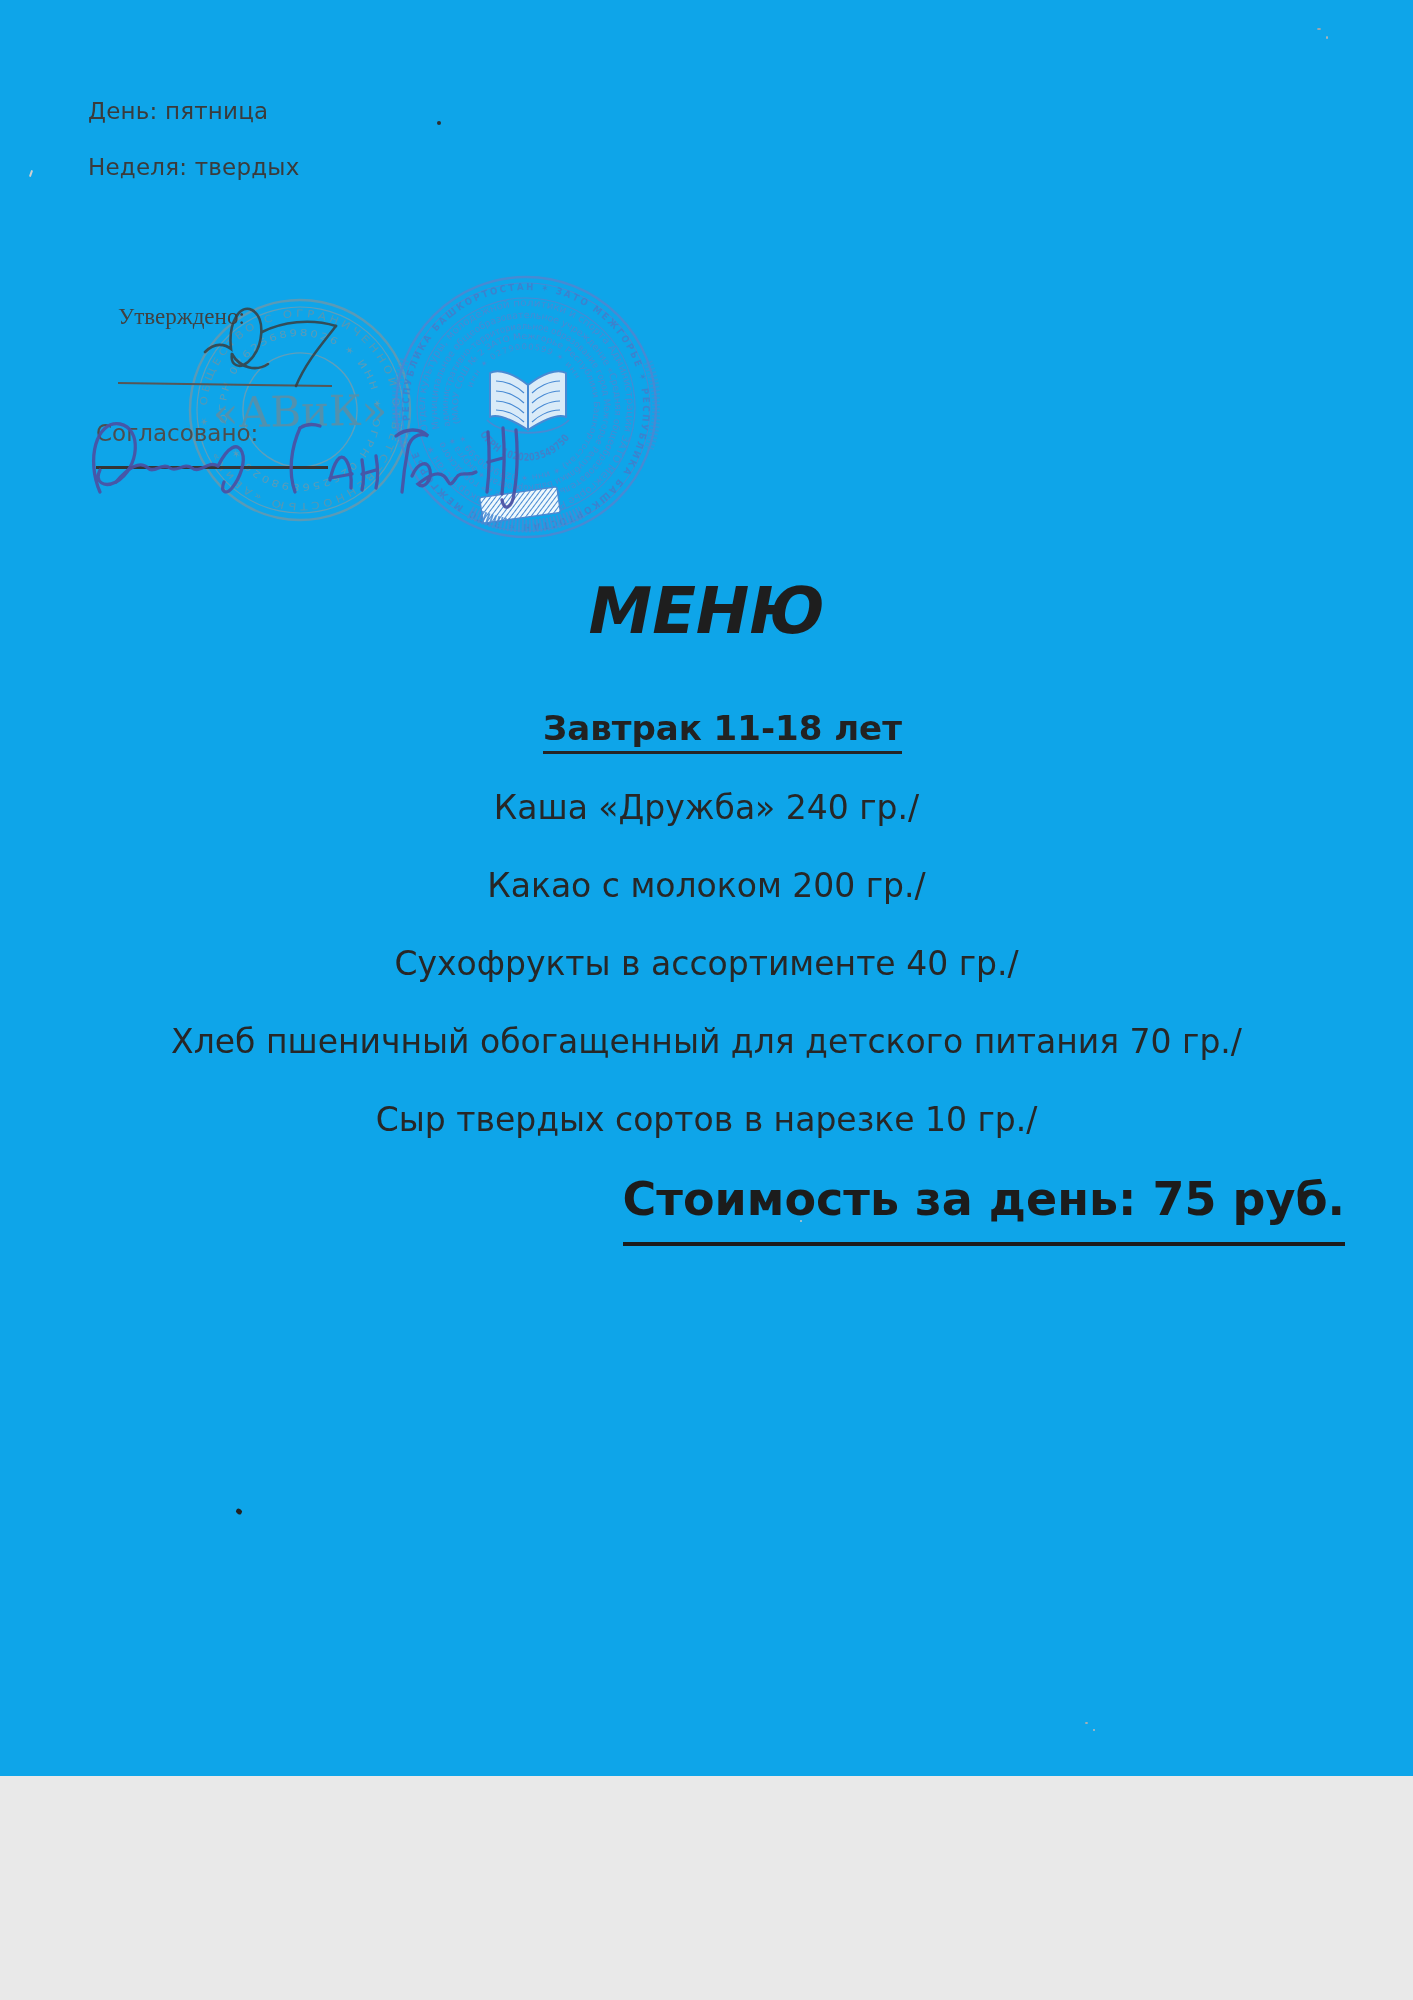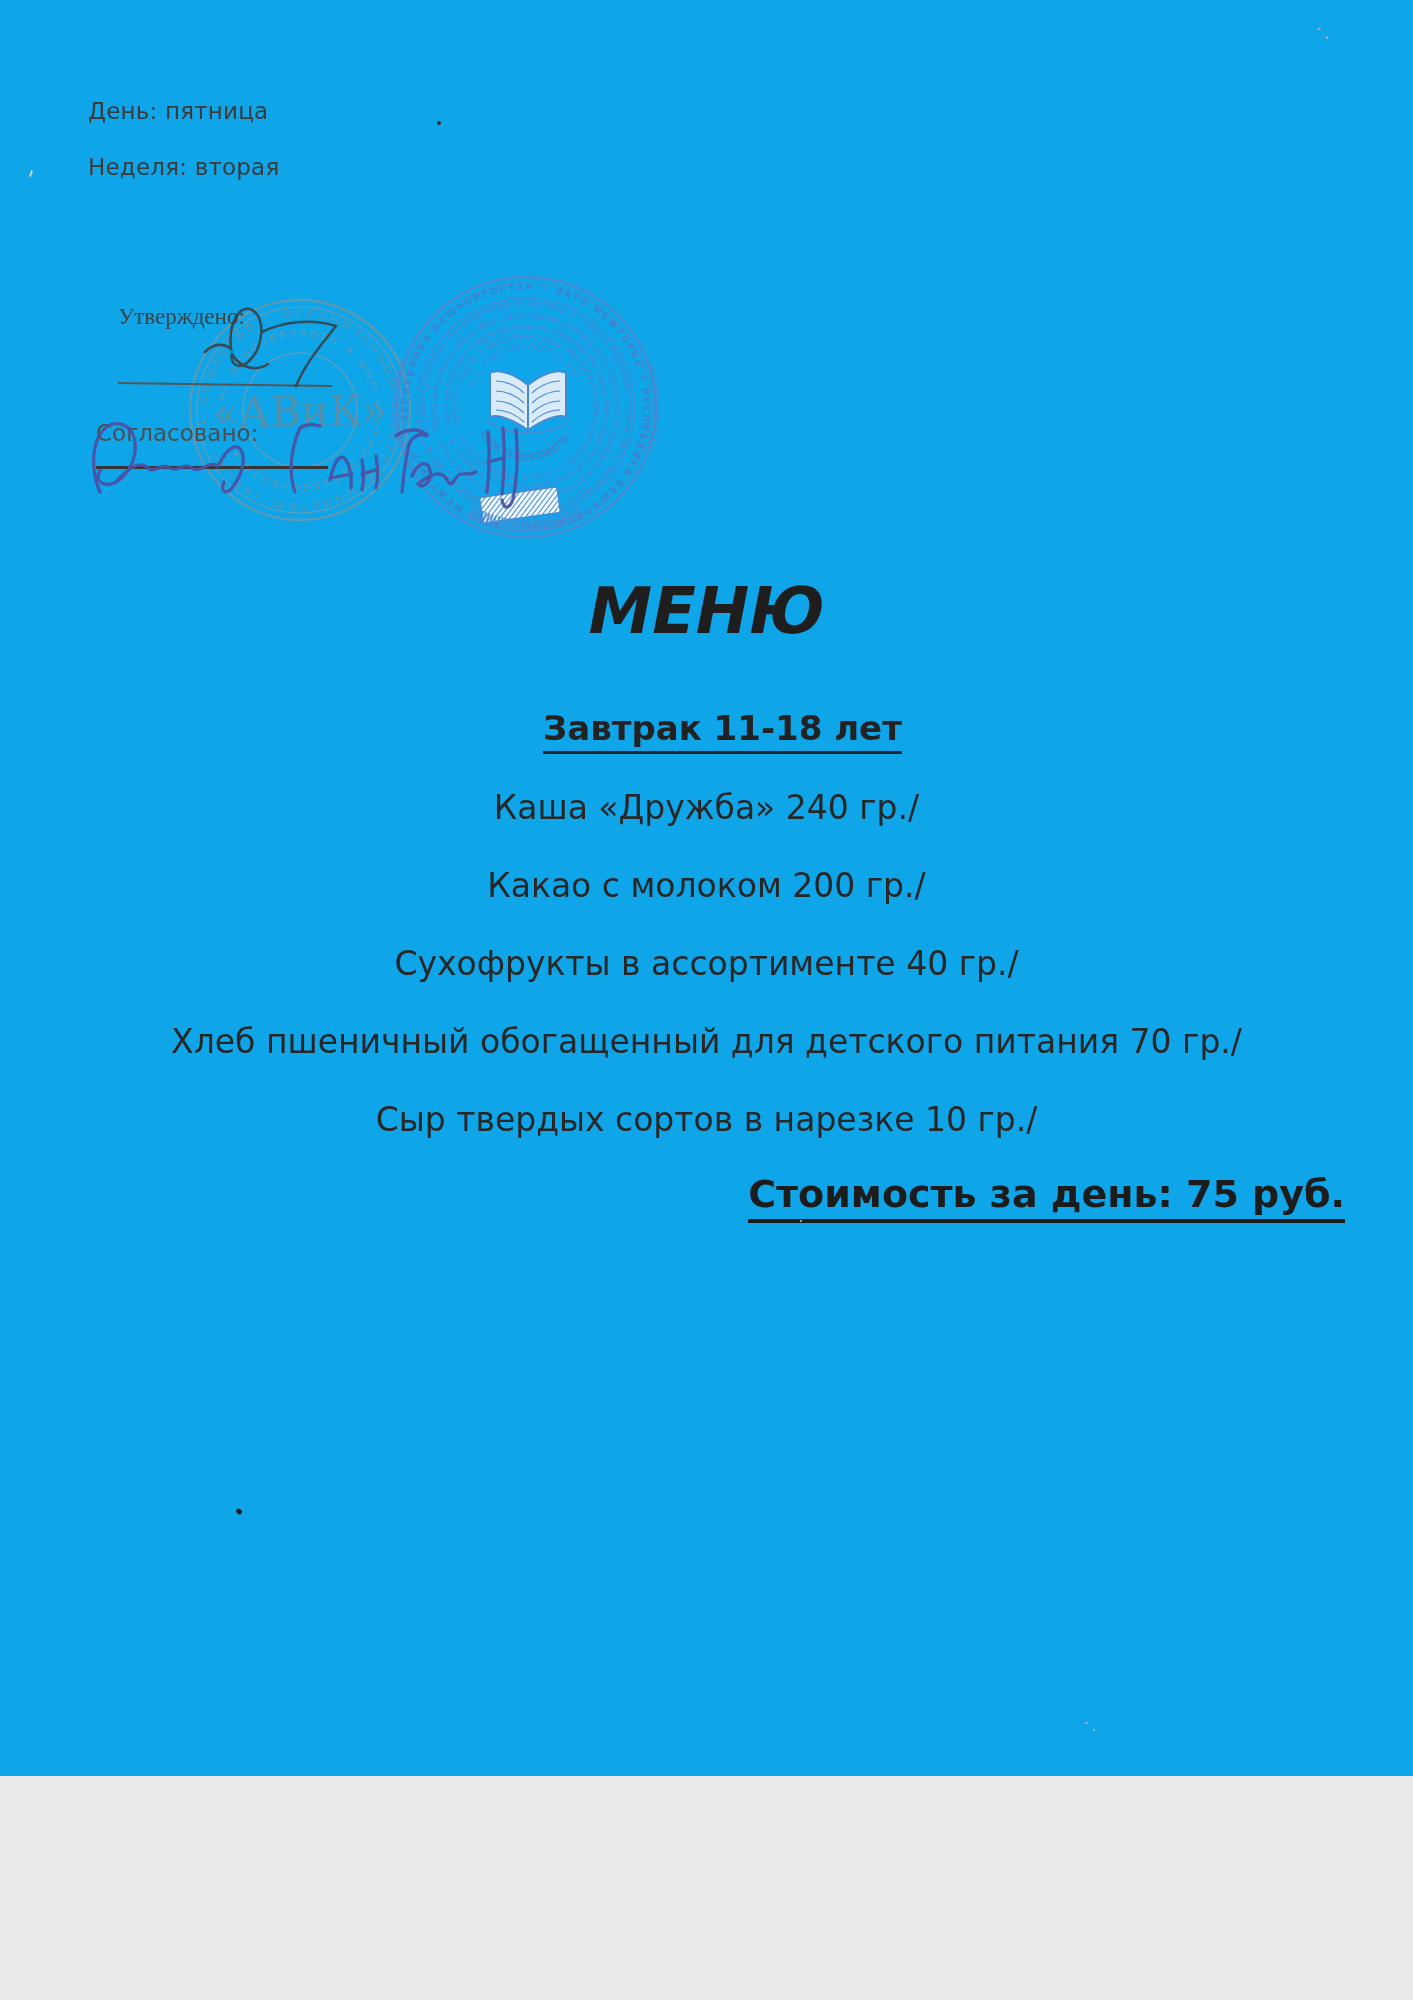--- a/index.html
+++ b/index.html
@@ -38,22 +38,22 @@
   }
   .menu-item {
     position:absolute; left:0; width:100%; text-align:center;
     font-size:33px; color:#272727;
   }
   .item-0 { top:788px; } .item-1 { top:866px; } .item-2 { top:944px; }
   .item-3 { top:1022px; } .item-4 { top:1100px; }
 
   .cost-row { position:absolute; right:68px; top:1172px; }
   .cost-line {
-    font-size:38px; font-weight:bold; color:#1c1c1c;
-    border-bottom:4px solid #1c1c1c; padding-bottom:3px;
+    font-size:46px; font-weight:bold; color:#1c1c1c;
+    border-bottom:4px solid #1c1c1c; padding-bottom:16px;
   }
 
   .speck { position:absolute; border-radius:50%; }
 
   
   .bsA    { font-size:9.5px; font-weight:bold; fill:#3f80cc; letter-spacing:2.5px; font-family:"DejaVu Sans",sans-serif; }
   .bs2    { font-size:10px;  fill:#4c88d2; font-family:"DejaVu Sans",sans-serif; }
   .bs3    { font-size:9.5px; fill:#4c88d2; font-family:"DejaVu Sans",sans-serif; }
   .bs4    { font-size:9px;   fill:#4c88d2; font-family:"DejaVu Sans",sans-serif; }
   .bs5    { font-size:8.5px; fill:#4c88d2; font-family:"DejaVu Sans",sans-serif; }
@@ -65,21 +65,21 @@
   .gs1 { font-size:10px; fill:#8d8d8d; letter-spacing:3px; font-family:"DejaVu Sans",sans-serif; }
   .gs2 { font-size:9.5px; fill:#949494; letter-spacing:2px; font-family:"DejaVu Sans",sans-serif; }
   .gsC { font-size:42px; fill:#848484; font-family:"DejaVu Serif","Liberation Serif",serif; }
 </style>
 </head>
 <body>
 
 <div class="page">
 
   <div class="meta meta-day">День: пятница</div>
-  <div class="meta meta-week">Неделя: вторая</div>
+  <div class="meta meta-week">Неделя: твердых</div>
 
   <svg class="stamp-svg gray-stamp" width="228" height="228" viewBox="186 296 228 228">
     <g transform="rotate(-10 300 410)">
       <circle cx="300" cy="410" r="110" fill="none" stroke="#939393" stroke-width="2.4"></circle>
       <circle cx="300" cy="410" r="103" fill="none" stroke="#9a9a9a" stroke-width="1.2"></circle>
       <circle cx="300" cy="410" r="57" fill="none" stroke="#9a9a9a" stroke-width="1.4"></circle>
       <defs>
         <path id="gsr1" d="M207 410 A93 93 0 1 1 393 410 A93 93 0 1 1 207 410"></path>
         <path id="gsr2" d="M226 410 A74 74 0 1 1 374 410 A74 74 0 1 1 226 410"></path>
       </defs>

